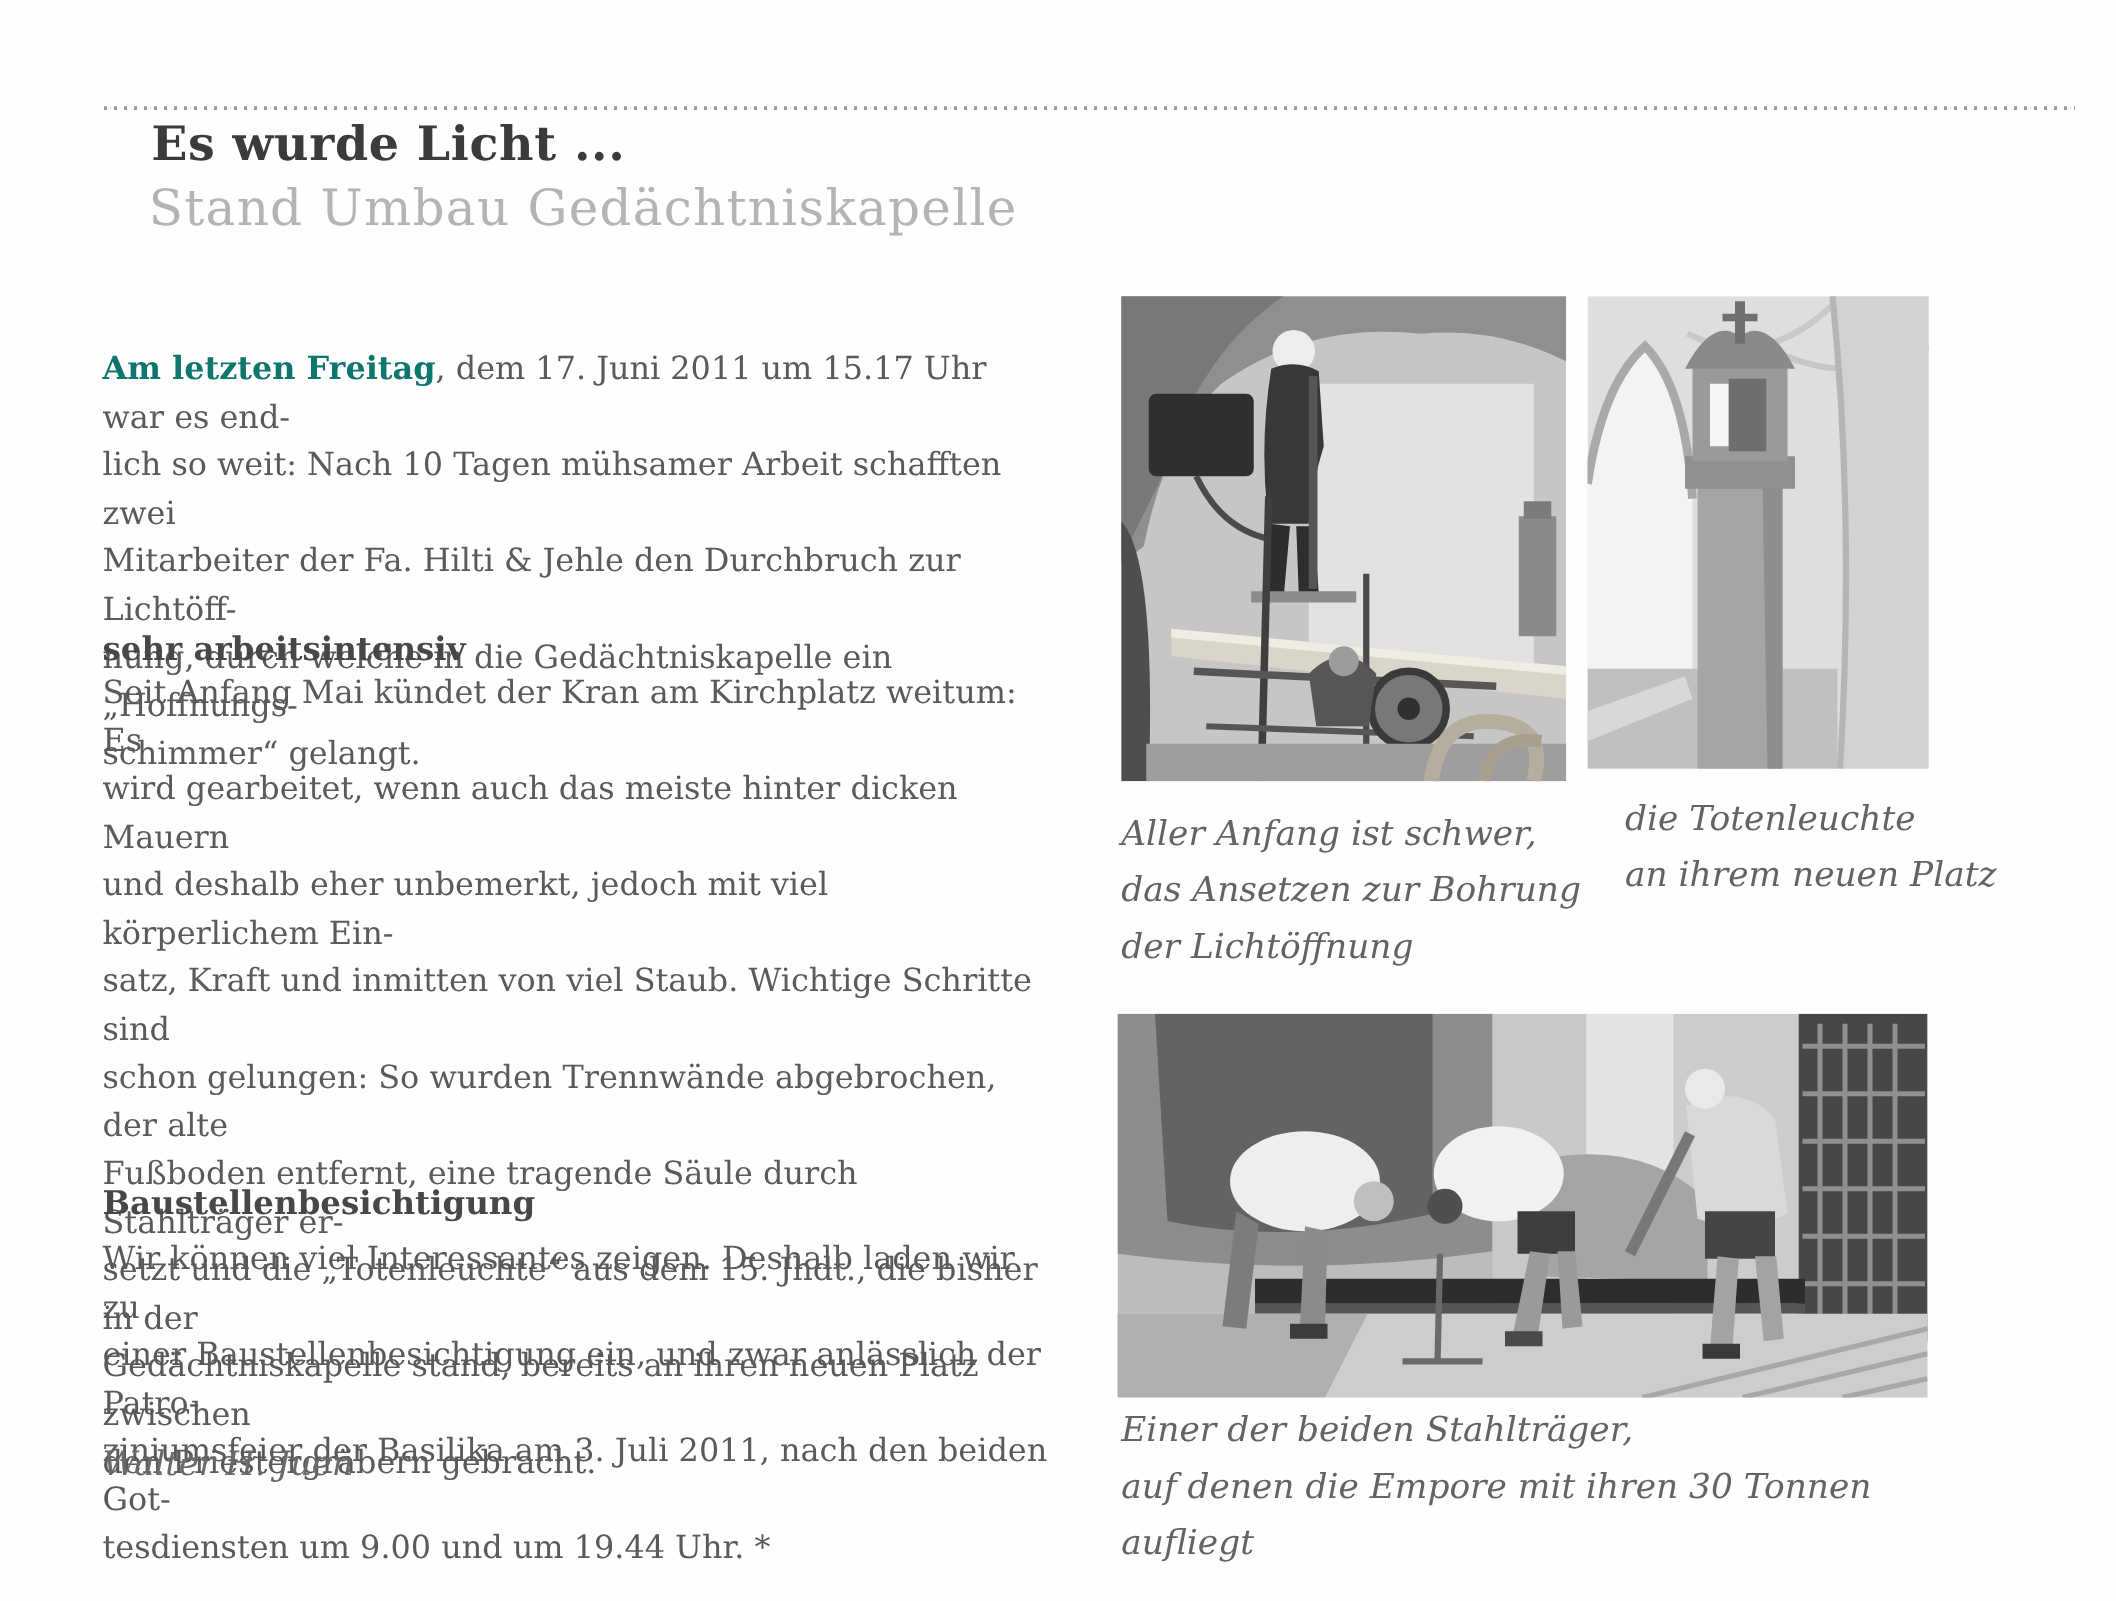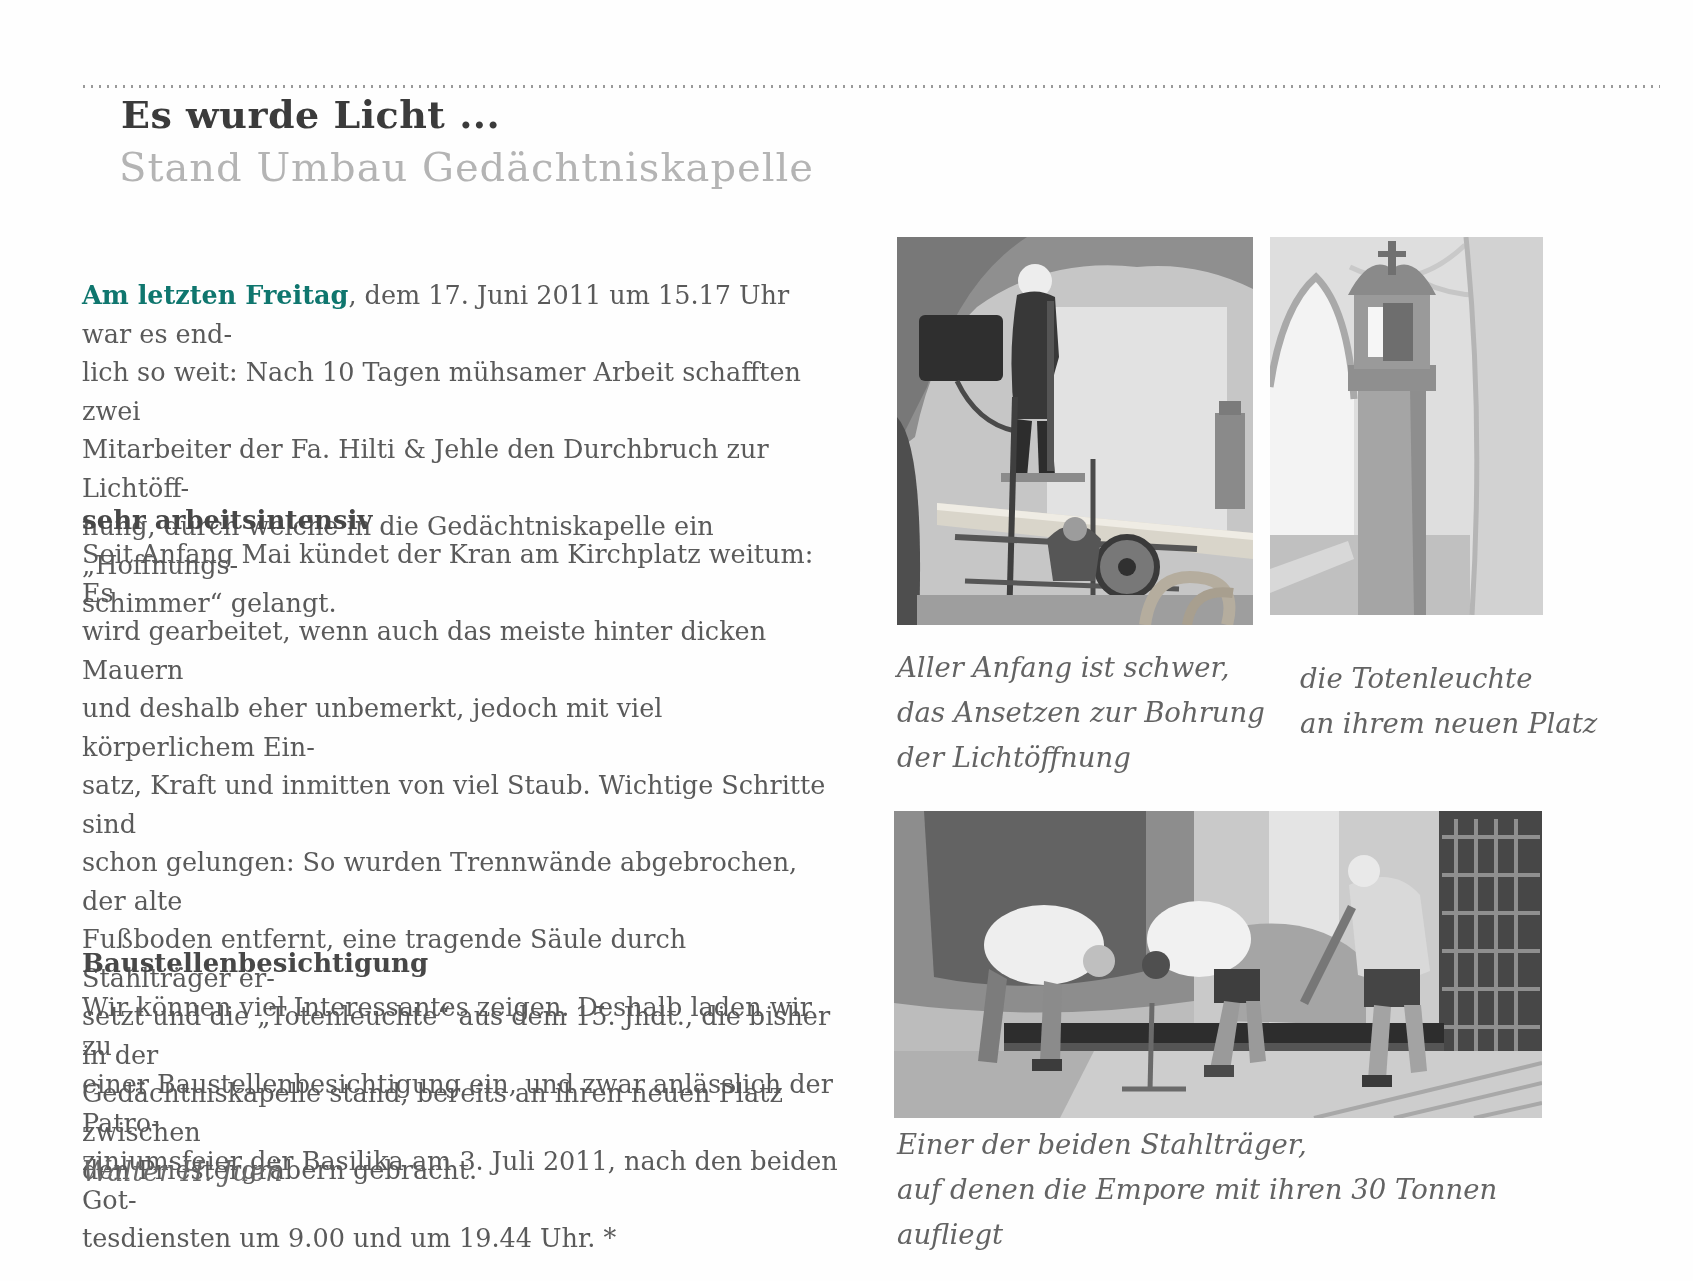--- a/index.html
+++ b/index.html
@@ -53,21 +53,21 @@
   .photo-1{left:897px;top:237px;width:356px;height:388px;}
   .photo-2{left:1270px;top:237px;width:273px;height:378px;}
   .photo-3{left:894px;top:811px;width:648px;height:307px;}
 
   .caption{
     position:absolute;margin:0;
     font-style:italic;font-size:27.5px;line-height:45px;color:#636363;
     white-space:pre-line;
   }
   .cap-1{left:897px;top:645px;width:370px;}
-  .cap-2{left:1300px;top:656px;width:300px;font-style:italic;}
+  .cap-2{left:1300px;top:633px;width:300px;font-style:italic;}
   .cap-3{left:897px;top:1122px;width:620px;}
 </style>
 </head>
 <body>
 
 <div class="page">
 
   <div class="dotted-rule"></div>
 
   <h1 class="title">Es wurde Licht ...</h1>

